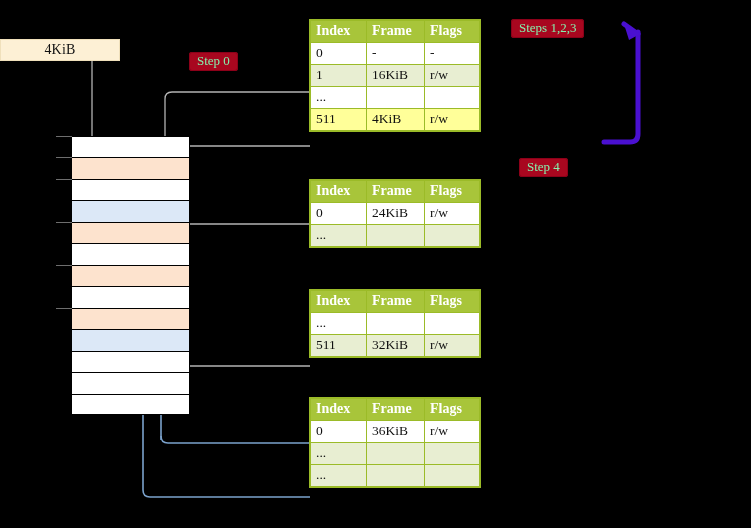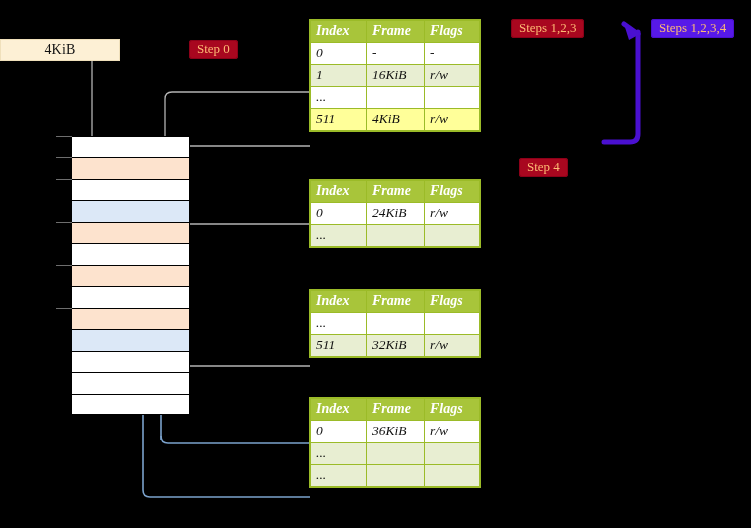--- a/index.html
+++ b/index.html
@@ -34,42 +34,41 @@
     letter-spacing: .2px;
   }
 
   
   .badge {
     position: absolute;
     display: flex;
     align-items: center;
     justify-content: center;
     font-size: 13px;
-    color: #fdba74;
+    color: #86efac;
     border-radius: 3px;
     padding: 2px 8px 3px 8px;
     white-space: nowrap;
     line-height: 1.1;
   }
   .badge-red   { background: #a8071f; box-shadow: inset 0 0 0 1px #8c0019; }
   .badge-blue  { background: #5719e8; box-shadow: inset 0 0 0 1px #4a10d0; }
 
-  #badge-step0      { left: 189px; top: 40px; }
+  #badge-step0      { left: 189px; top: 52px; }
   #badge-step4      { left: 519px; top: 158px; }
   #badge-steps123   { left: 511px; top: 19px; }
   #badge-steps1234  { left: 651px; top: 19px; }
 
   
   .ptable {
     position: absolute;
     border-collapse: collapse;
     background: #14532d;
     font-size: 13.5px;
     box-shadow: 0 0 0 1px #9bbb28;
-    font-style: italic;
   }
   .ptable th, .ptable td {
     border: 1px solid #9bbb28;
     padding: 2px 5px 3px 5px;
     text-align: left;
     height: 17px;
     box-sizing: border-box;
     color: #111111;
     font-weight: normal;
     white-space: nowrap;
@@ -166,21 +165,20 @@
     <path d="M161,436 Q161,443 168,443 L310,443" stroke="#7ba2cc" stroke-width="1.6" fill="none"></path>
   </svg>
 
   <div class="abs kib-bar">
     <span>4KiB</span>
   </div>
 
   <div id="badge-step0" class="badge badge-red">Step 0</div>
   <div id="badge-step4" class="badge badge-red">Step 4</div>
   <div id="badge-steps123" class="badge badge-red">Steps 1,2,3</div>
-  <div id="badge-steps1234" class="badge badge-blue">Steps 1,2,3,4</div>
 
   <svg id="bracket" viewBox="0 0 60 140" xmlns="http://www.w3.org/2000/svg">
     <path d="M8,132 L34,132 Q42,132 42,124 L42,22" stroke="#4a10d0" stroke-width="5" fill="none" stroke-linecap="round"></path>
     <path d="M42,24 L28,14" stroke="#4a10d0" stroke-width="5" fill="none" stroke-linecap="round"></path>
     <path d="M28,14 L33,30 L44,24 Z" fill="#4a10d0"></path>
   </svg>
 
   <div id="memcol" class="abs">
       <div class="memrow" style="top: 0px; height: 21.4615px; background: rgb(255, 255, 255);">
         <div class="memtick" style="top: -1px;"></div>

